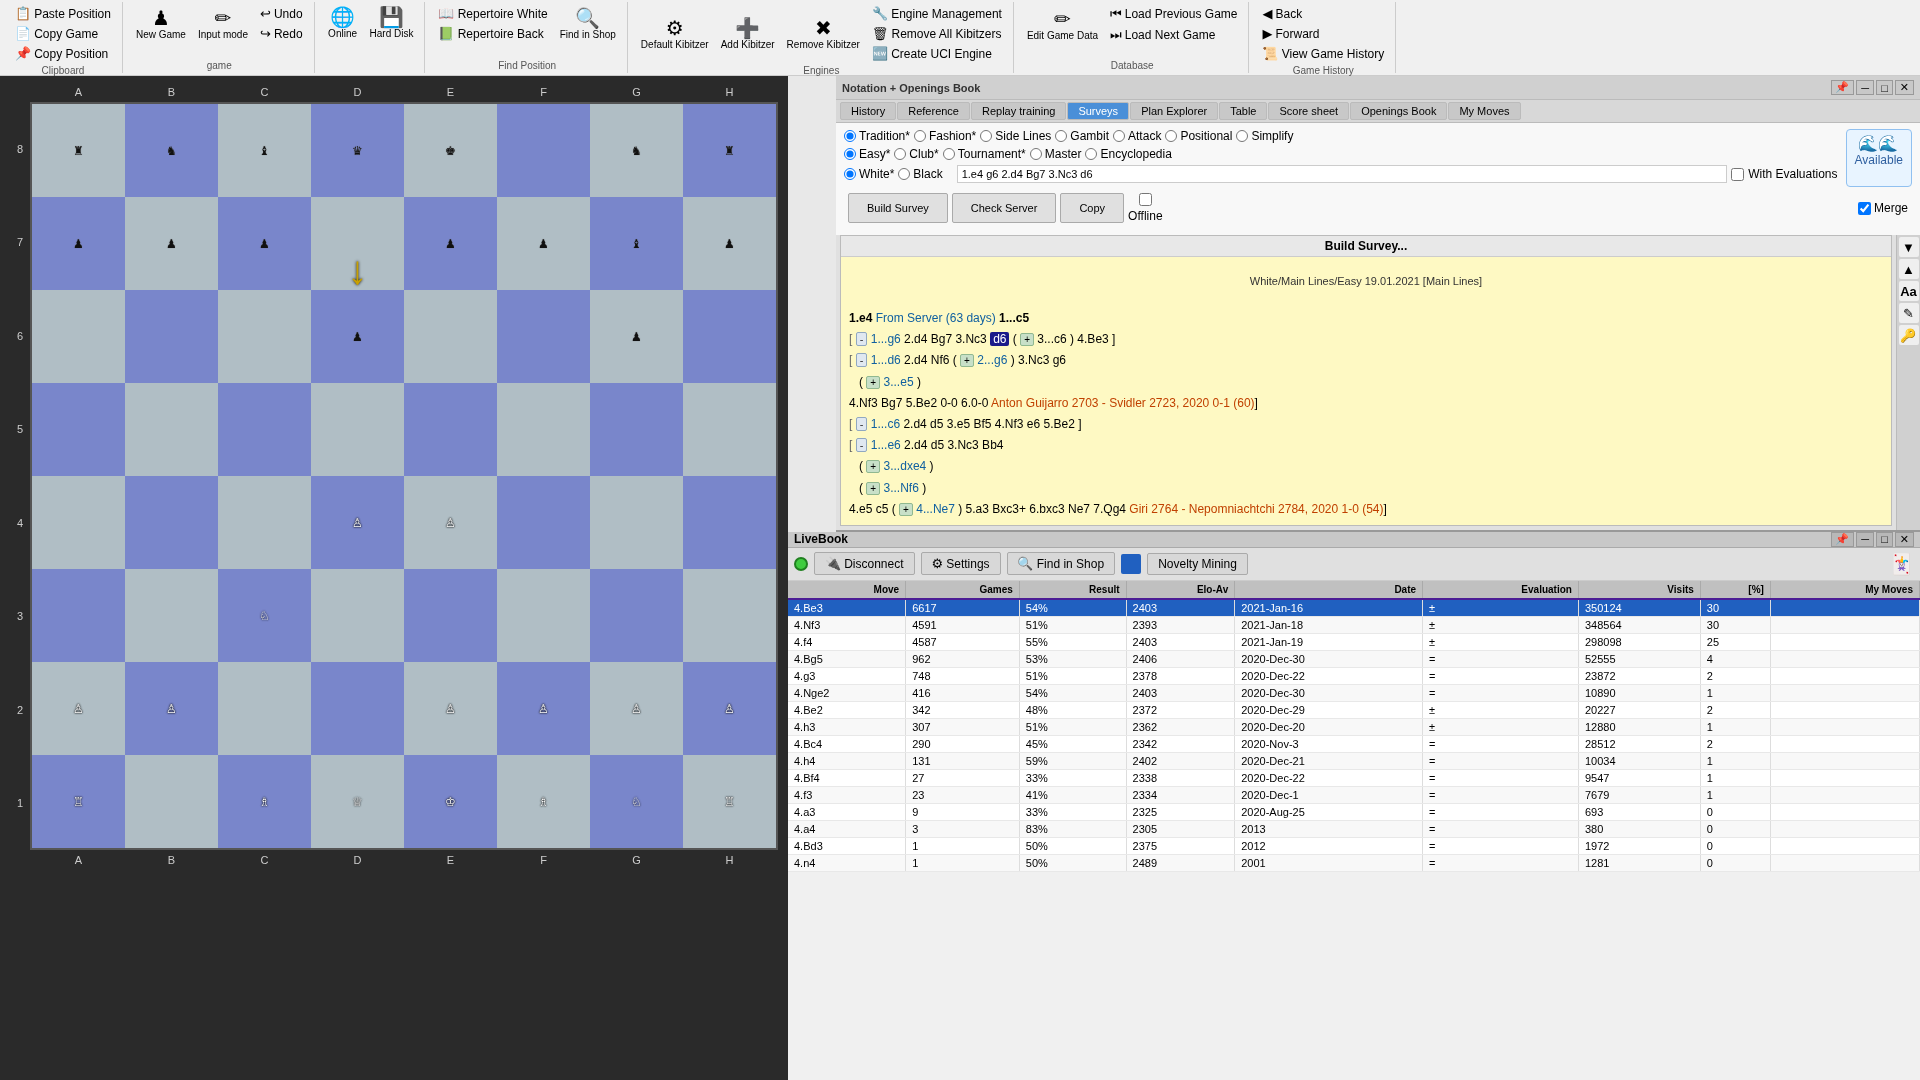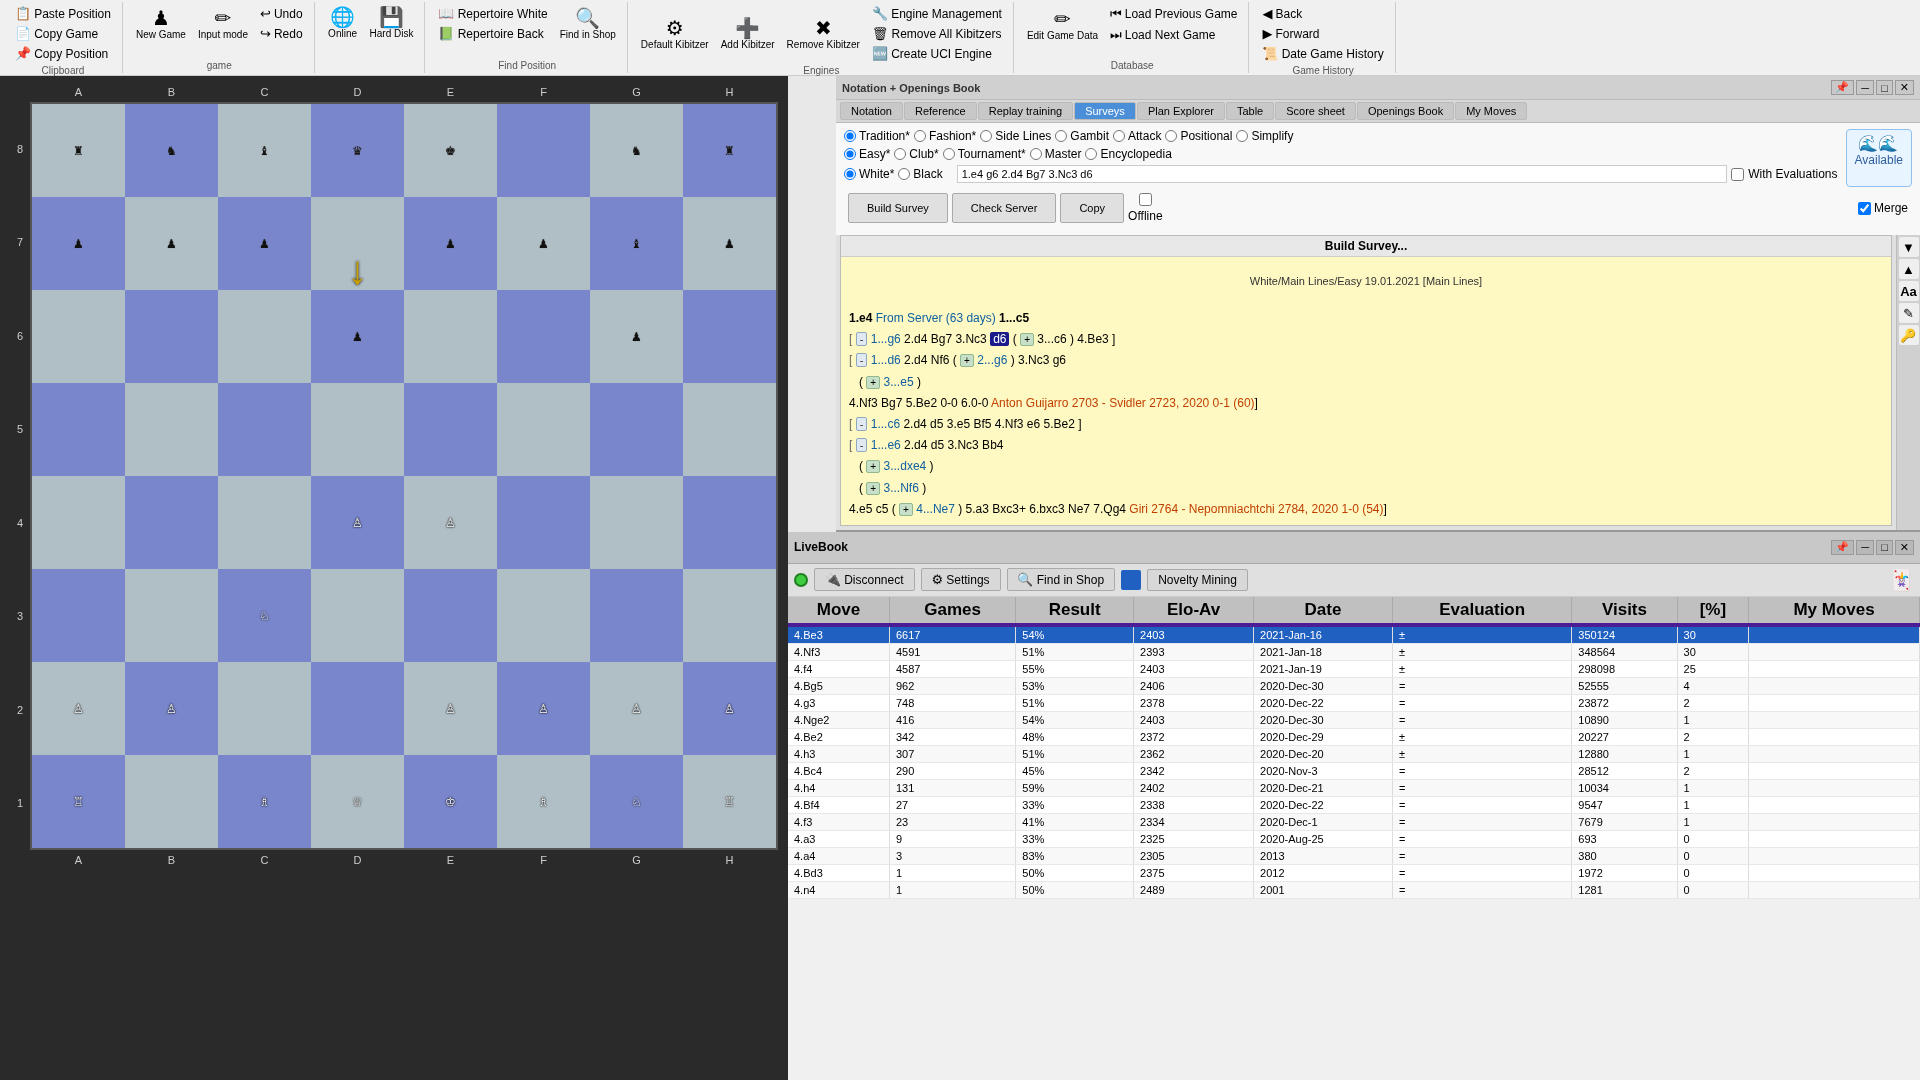--- a/index.html
+++ b/index.html
@@ -61,33 +61,33 @@
     .move-line { margin-bottom: 2px; }
     .move-bracket { color: #666; }
     .move-btn { background: #e0e8f0; border: 1px solid #90a8c0; padding: 0 3px; cursor: pointer; border-radius: 2px; font-size: 11px; color: #333; }
     .move-link { color: #1060a0; cursor: pointer; text-decoration: none; }
     .highlighted-move { background: #1a1a8a; color: #fff; padding: 0 3px; border-radius: 2px; }
     .plus-btn { background: #c8e0c8; border: 1px solid #90b890; padding: 0 3px; cursor: pointer; border-radius: 2px; font-size: 10px; }
     .game-ref { color: #c04000; cursor: pointer; }
 
     
     .livebook-panel { flex: 1; display: flex; flex-direction: column; background: #f0f0f0; overflow: hidden; }
-    .livebook-titlebar { display: flex; align-items: center; background: #c8c8c8; border-bottom: 1px solid #aaa; padding: 2px 6px; height: 32px; gap: 8px; }
+    .livebook-titlebar { display: flex; align-items: center; background: #c8c8c8; border-bottom: 1px solid #aaa; padding: 2px 6px; height: 16px; gap: 8px; }
     .livebook-title { font-size: 12px; font-weight: bold; }
     .livebook-toolbar { display: flex; align-items: center; gap: 6px; padding: 4px 6px; background: #e0e0e0; border-bottom: 1px solid #ccc; }
     .lb-btn { display: flex; align-items: center; gap: 3px; padding: 3px 10px; background: #d8d8d8; border: 1px solid #aaa; cursor: pointer; border-radius: 2px; font-size: 11px; }
     .lb-btn .icon { font-size: 13px; }
     .status-dot { width: 14px; height: 14px; border-radius: 50%; background: #40cc40; border: 2px solid #208020; display: inline-block; }
     .blue-square { width: 20px; height: 20px; background: #2060c0; border-radius: 2px; display: inline-block; }
 
     
     .livebook-table { flex: 1; overflow-y: auto; }
     table { width: 100%; border-collapse: collapse; }
     thead tr { background: #c0c0c0; position: sticky; top: 0; }
-    th { padding: 3px 6px; text-align: center; font-size: 17px; font-weight: bold; border-right: 1px solid #aaa; border-bottom: 4px solid #4c1d95; white-space: nowrap; }
+    th { padding: 3px 6px; text-align: right; font-size: 10px; font-weight: bold; border-right: 1px solid #aaa; border-bottom: 2px solid #4c1d95; white-space: nowrap; }
     td { padding: 2px 6px; font-size: 11px; border-right: 1px solid #ddd; border-bottom: 1px solid #e8e8e8; white-space: nowrap; }
     tr.selected td { background: #2060c0; color: #fff; }
     tr:nth-child(even):not(.selected) td { background: #f8f8f8; }
     tr:nth-child(odd):not(.selected) td { background: #ffffff; }
 
     
     .side-icons { display: flex; flex-direction: column; background: #d0d0d0; border-left: 1px solid #bbb; width: 24px; align-items: center; padding: 2px 0; gap: 2px; }
     .side-icon-btn { width: 20px; height: 20px; display: flex; align-items: center; justify-content: center; cursor: pointer; font-size: 13px; border: 1px solid transparent; border-radius: 2px; }
 
     
@@ -238,21 +238,21 @@
         <button class="toolbar-small-btn">
           <span class="icon">◀</span>
           <span>Back</span>
         </button>
         <button class="toolbar-small-btn">
           <span class="icon">▶</span>
           <span>Forward</span>
         </button>
         <button class="toolbar-small-btn">
           <span class="icon">📜</span>
-          <span>Date Game History</span>
+          <span>View Game History</span>
         </button>
       </div>
     </div>
     <div class="toolbar-group-label">Game History</div>
   </div>
 </div>
 
 <div class="main-area">
 
   <div style="display:flex; flex-direction:column; padding: 10px; background:#2a2a2a;">
@@ -428,21 +428,21 @@
       <div class="panel-titlebar">
         <span class="panel-title">Notation + Openings Book</span>
         <div style="margin-left:auto; display:flex; gap:2px;">
           <button style="padding:0 4px; font-size:11px; background:#c8c8c8; border:1px solid #999; cursor:pointer;">📌</button>
           <button style="padding:0 4px; font-size:11px; background:#c8c8c8; border:1px solid #999; cursor:pointer;">─</button>
           <button style="padding:0 4px; font-size:11px; background:#c8c8c8; border:1px solid #999; cursor:pointer;">□</button>
           <button style="padding:0 4px; font-size:11px; background:#c8c8c8; border:1px solid #999; cursor:pointer;">✕</button>
         </div>
       </div>
       <div class="tabs-row">
-        <div class="tab">Notation</div>
+        <div class="tab">History</div>
         <div class="tab">Reference</div>
         <div class="tab">Replay training</div>
         <div class="tab active">Surveys</div>
         <div class="tab">Plan Explorer</div>
         <div class="tab">Table</div>
         <div class="tab">Score sheet</div>
         <div class="tab">Openings Book</div>
         <div class="tab">My Moves</div>
       </div>
 

